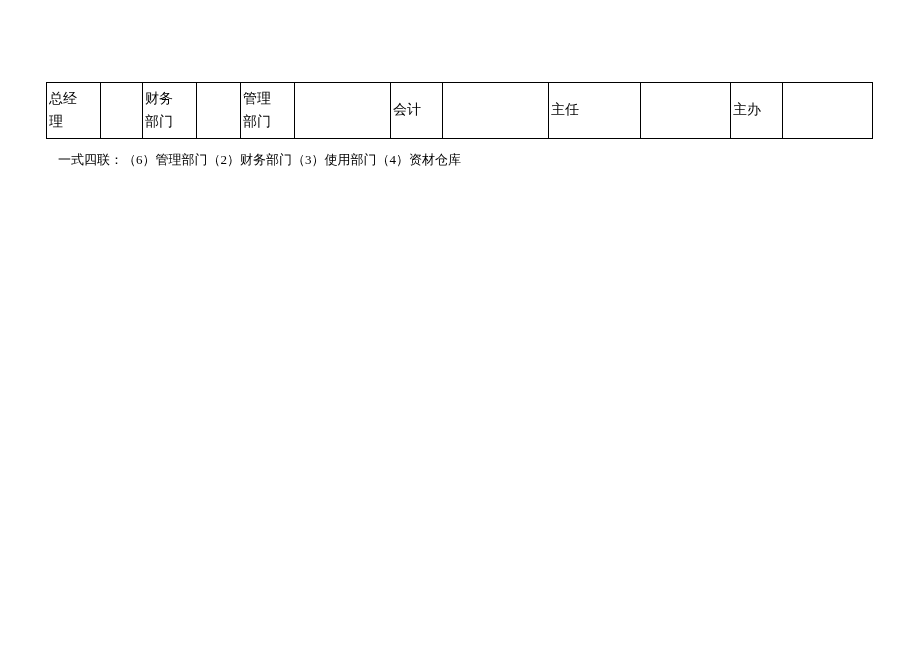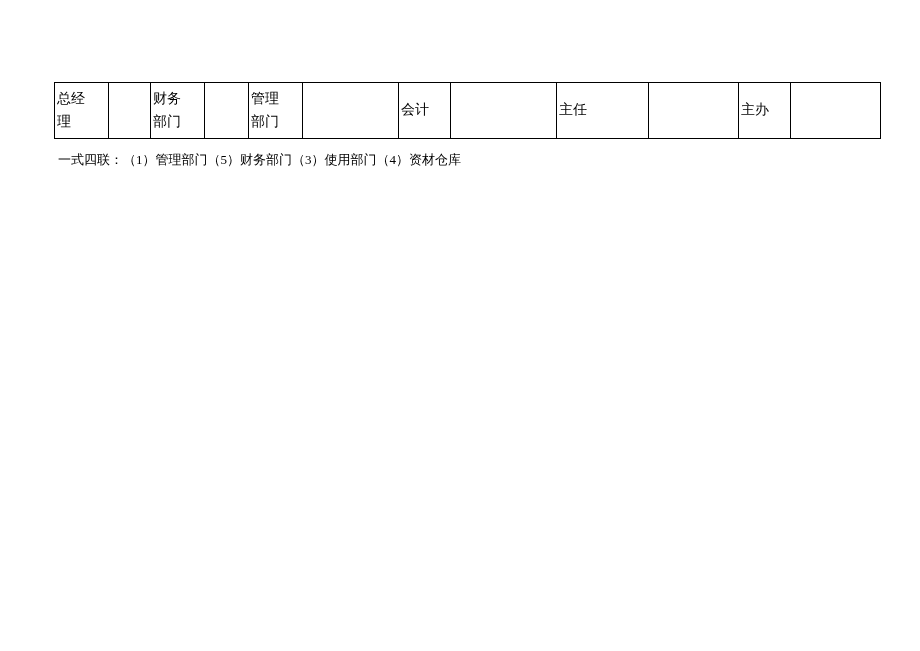--- a/index.html
+++ b/index.html
@@ -14,21 +14,21 @@
       color: #000000;
       padding: 0;
     }
     .page {
       width: 920px;
       height: 651px;
       position: relative;
     }
     .signature-table {
       position: absolute;
-      left: 54px;
+      left: 46px;
       top: 82px;
       border-collapse: collapse;
       table-layout: fixed;
     }
     .signature-table td {
       border: 1px solid #000000;
       vertical-align: middle;
       padding: 4px 2px;
       height: 56px;
       font-size: 14px;
@@ -66,15 +66,15 @@
       <td class="label" style="width:52px;">会计</td>
       <td class="value" style="width:106px;"></td>
       <td class="label" style="width:92px;">主任</td>
       <td class="value" style="width:90px;"></td>
       <td class="label" style="width:52px;margin-left:20px;">主办</td>
       <td class="value" style="width:90px;"></td>
     </tr>
   </tbody>
     </table>
 
-  <div class="footnote">一式四联：（1）管理部门（5）财务部门（3）使用部门（4）资材仓库</div>
+  <div class="footnote">一式四联：（6）管理部门（2）财务部门（3）使用部门（4）资材仓库</div>
 
 </div>
 
 </body></html>

